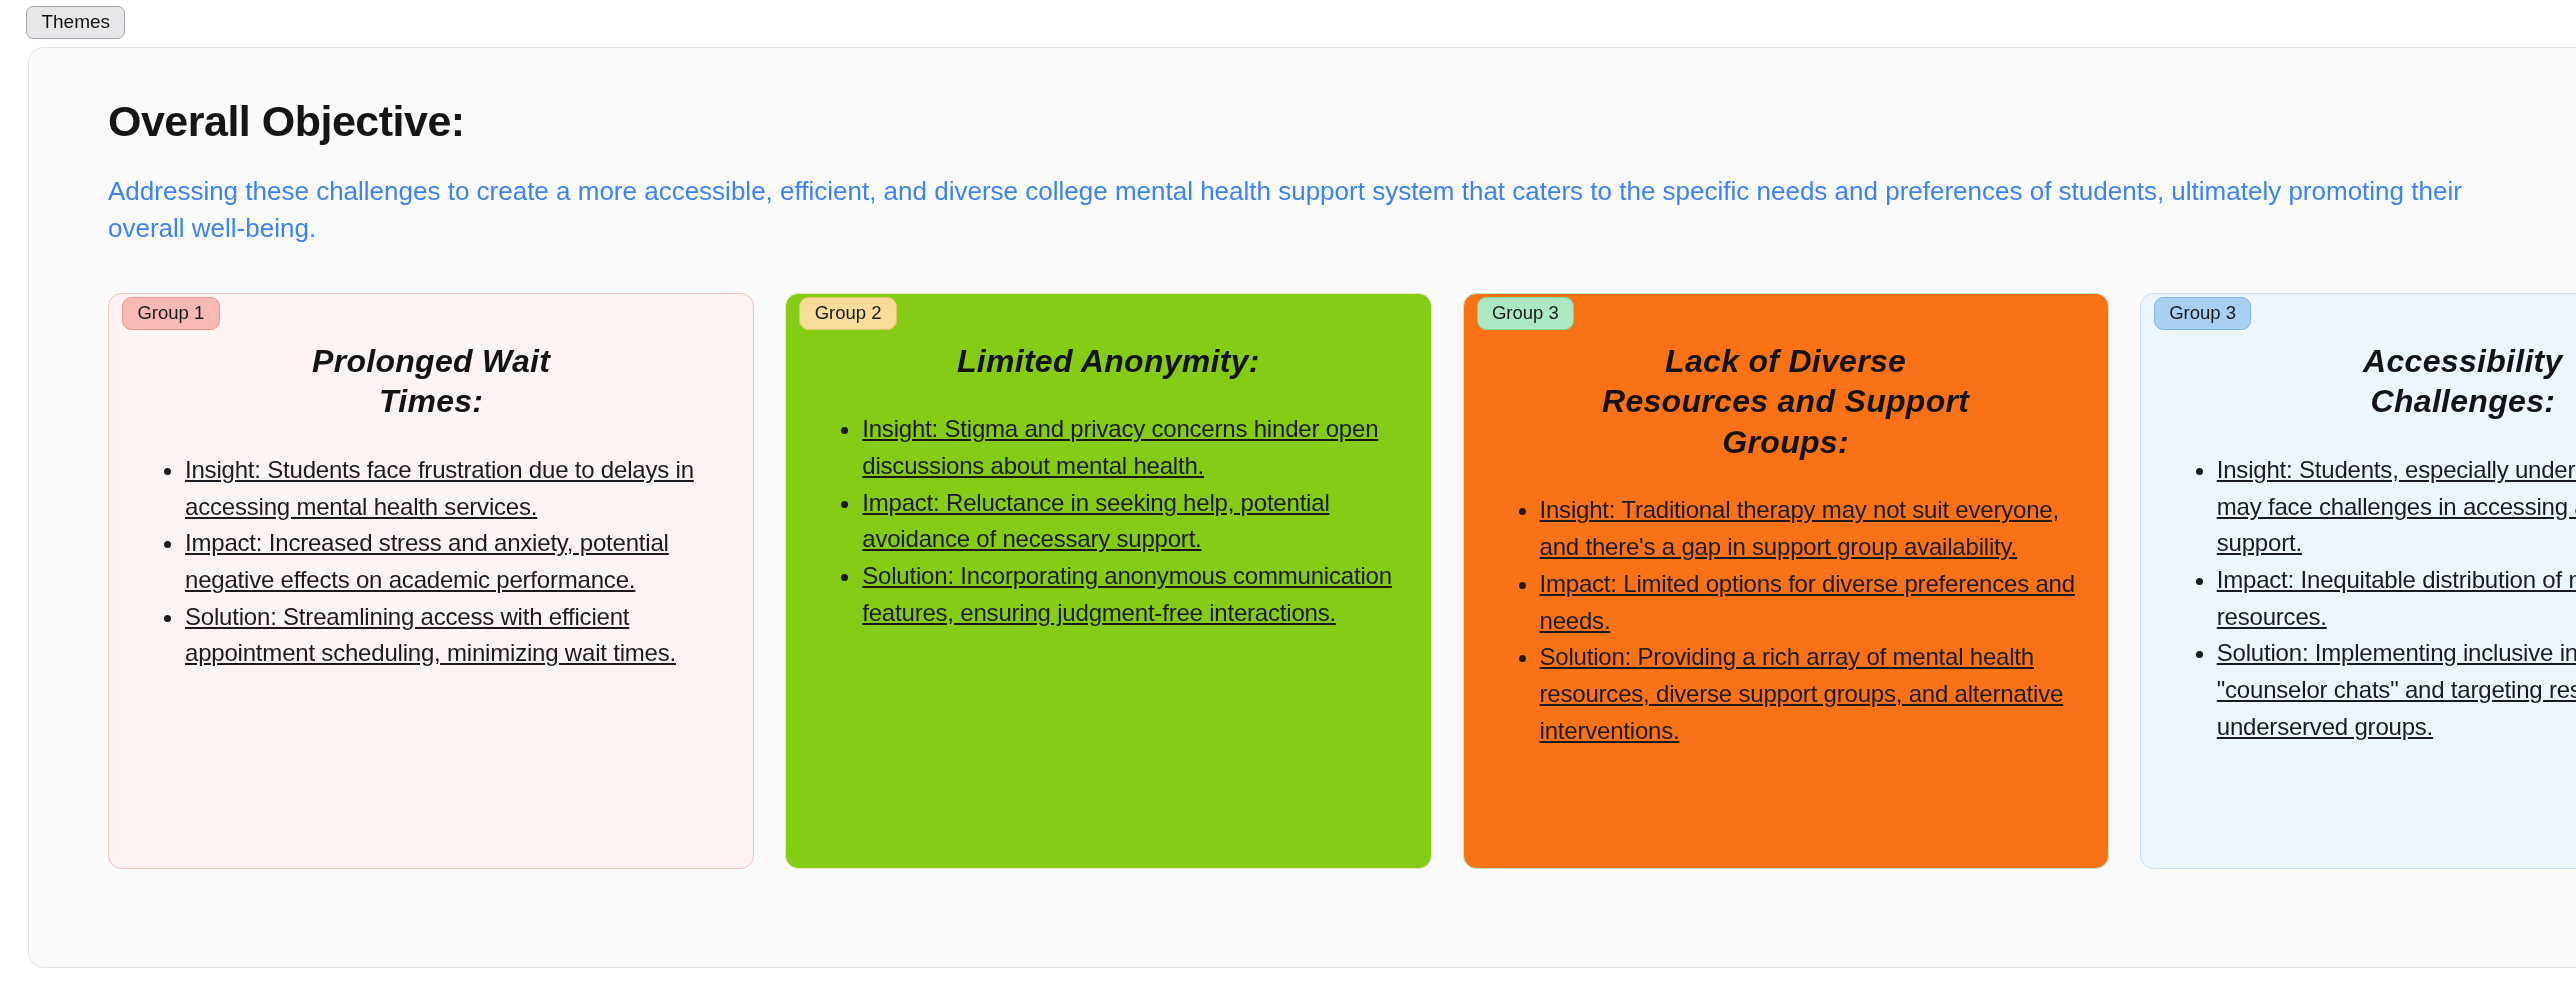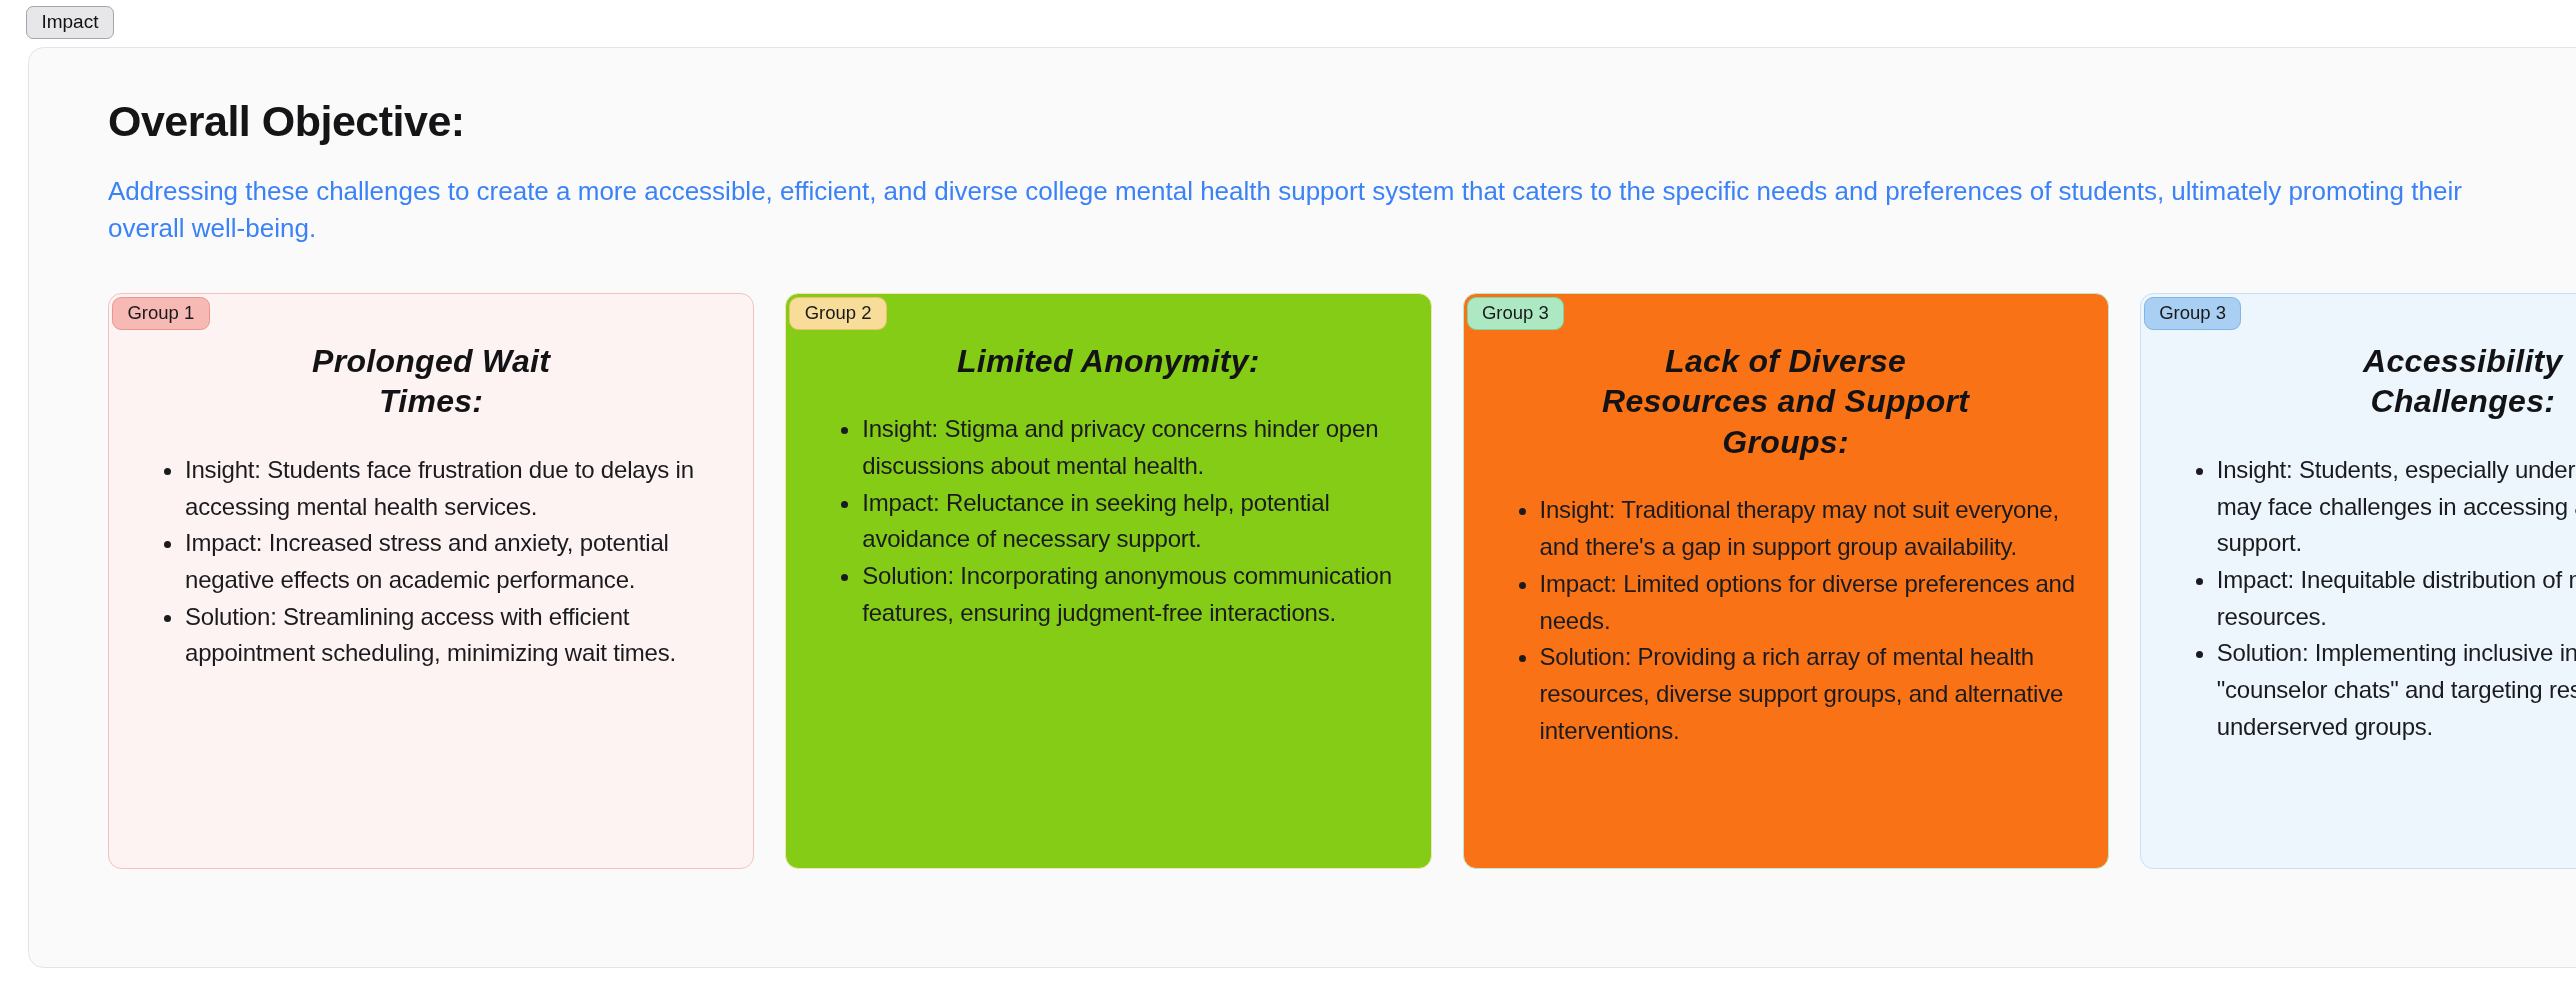--- a/index.html
+++ b/index.html
@@ -65,21 +65,21 @@
     border-radius: 13.4px;
     border: 1px solid;
     min-height: 576px;
     padding: 0 27px 29px 27px;
     box-sizing: border-box;
     cursor: pointer;
   }
 
   .badge {
     position: absolute;
-    top: 3.1px; left: 3px;
+    top: 3.1px; left: 13px;
     padding: 5.2px 14.4px 6.2px 14.4px;
     border-radius: 9.3px;
     border: 1px solid;
     font-size: 18.5px;
     font-weight: 500;
     color: #19191c;
     line-height: 1.1;
   }
 
   .card-title {
@@ -92,20 +92,21 @@
     font-style: italic;
     letter-spacing: 0.3px;
     color: #131316;
     white-space: pre-line;
     font-family: Liberation Sans, sans-serif;
   }
 
   .card ul {
     margin: 0;
     padding: 0 0 0 49px;
+    text-decoration: underline;
   }
   .card li {
     font-size: 24px;
     line-height: 1.53;
     letter-spacing: -0.2px;
     color: #1b1b1f;
   }
 
   
   .card--g1 { background: #fdf3f2; border-color: #f3c1bd; }
@@ -115,21 +116,21 @@
   .card--g3 { background: #f97316; border-color: #bfe9cd; }
   .card--g3 .badge { background: #ace9c2; border-color: #7fd6a2; }
   .card--g4 { background: #edf6fc; border-color: #c8e1f3; }
   .card--g4 .badge { background: #a9cff2; border-color: #7fb4e6; }
 </style>
 </head>
 <body>
 
 
 
-<div class="themes-chip">Impact</div>
+<div class="themes-chip">Themes</div>
 
 <div class="board">
 
   <h1>Overall Objective:</h1>
 
   <p class="objective-text">Addressing these challenges to create a more accessible, efficient, and diverse college mental health support system that caters to the specific needs and preferences of students, ultimately promoting their overall well-being.</p>
 
   <div class="cards-row">
 
     <section class="card card--g1">

